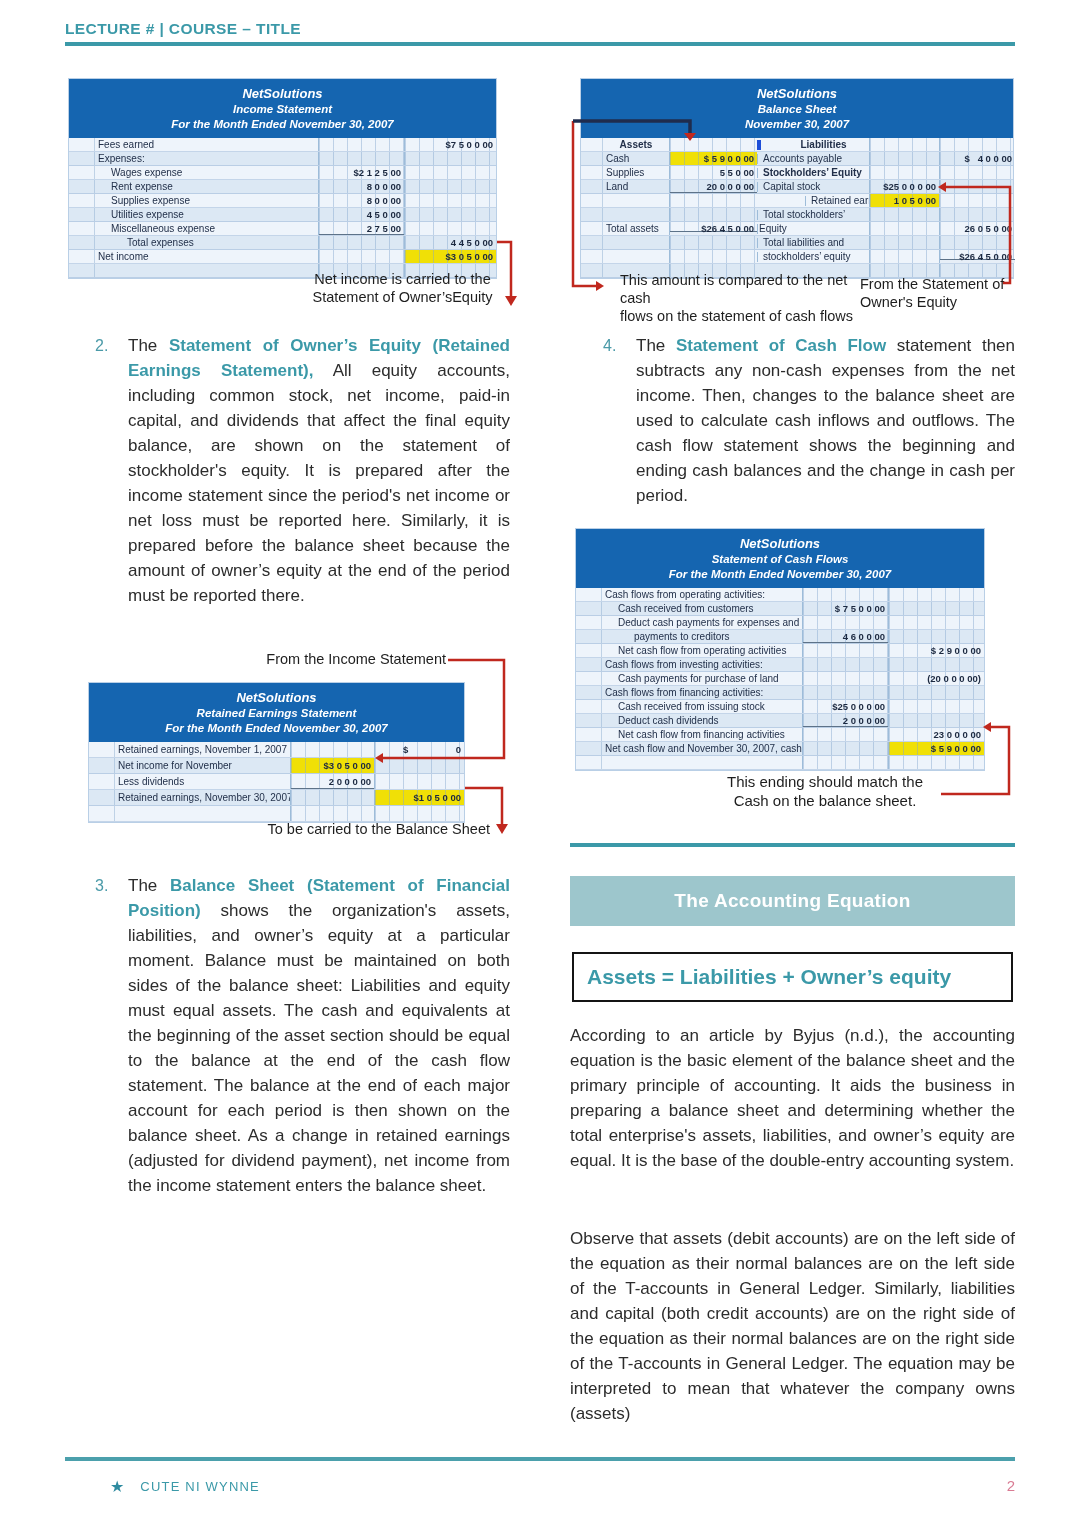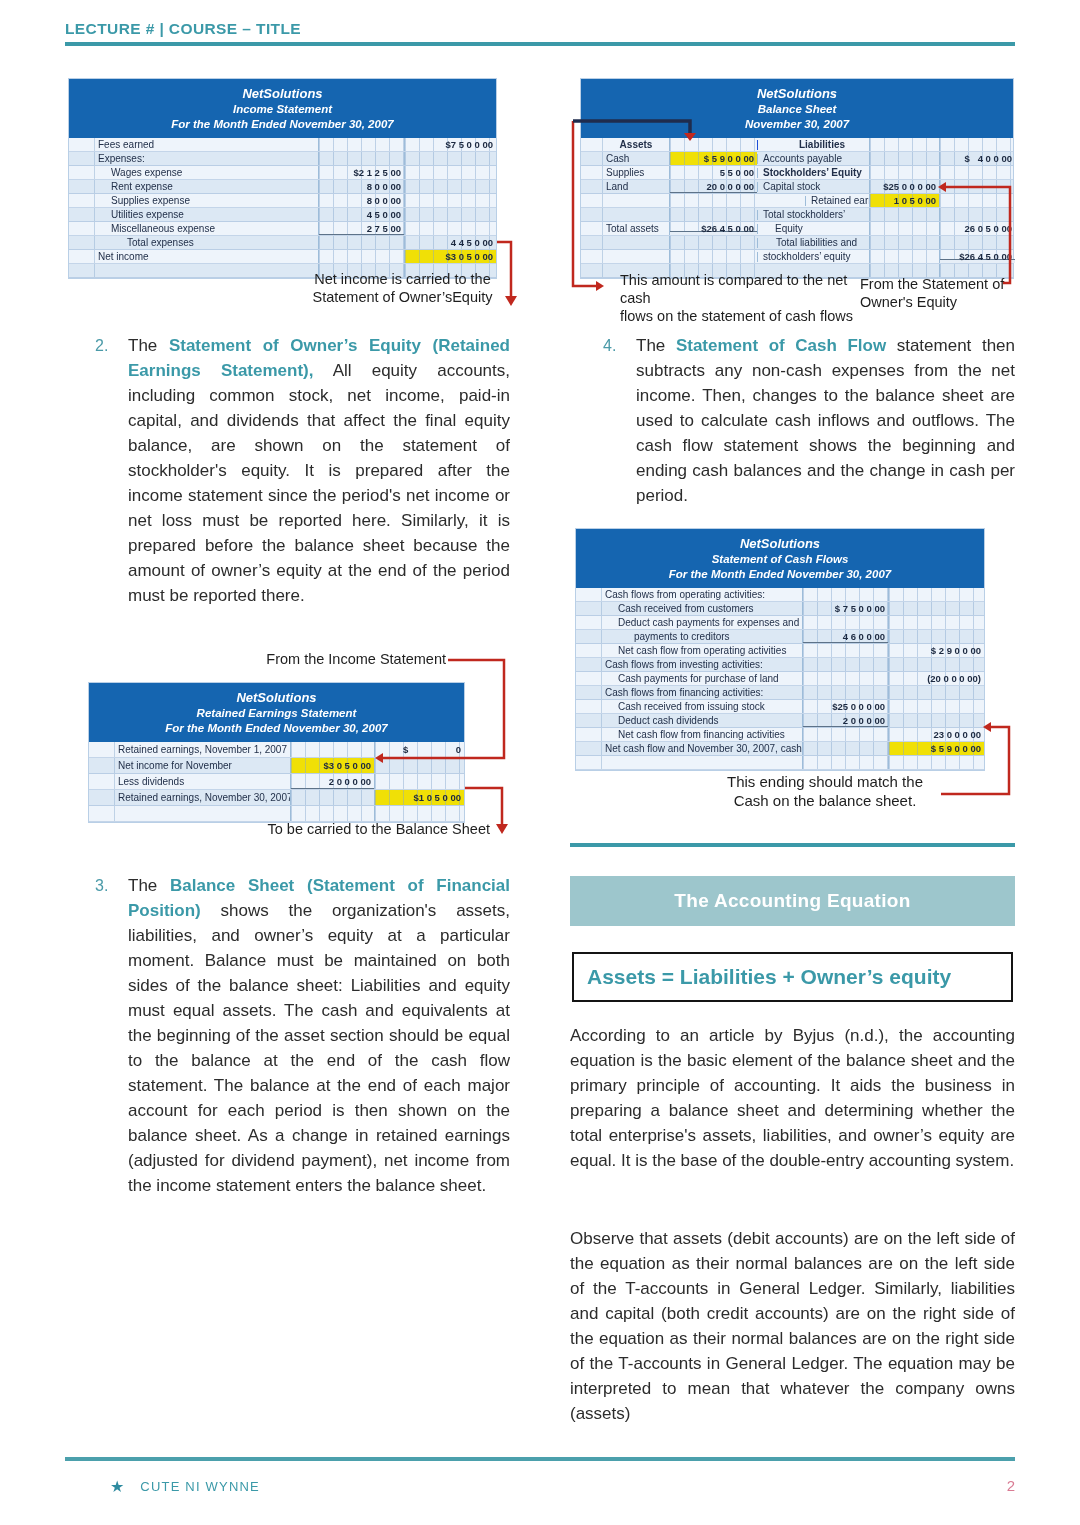--- a/index.html
+++ b/index.html
@@ -163,21 +163,21 @@
       <div class="lh1">NetSolutions</div>
       <div class="lh2">Balance Sheet</div>
       <div class="lh2">November 30, 2007</div>
     </div>
     <div class="lbody">
 
         <div class="lrow">
           <div class="gut"></div>
           <div class="lbl b ctr">Assets</div>
           <div class="amt"></div>
-          <div class="lbl b ctr" style="border-left:1px solid #1d4ed8;padding-left:17px;">Liabilities</div>
+          <div class="lbl b ctr" style="border-left:4px solid #1d4ed8;padding-left:17px;">Liabilities</div>
           <div class="amt"></div>
           <div class="amt"></div>
         </div>
 
         <div class="lrow">
           <div class="gut"></div>
           <div class="lbl">Cash</div>
           <div class="amt hl">$ 5 9 0 0 00</div>
           <div class="lbl" style="border-left:1px solid #9dbcd9;padding-left:5px;">Accounts payable</div>
           <div class="amt"></div>
@@ -217,30 +217,30 @@
           <div class="amt"></div>
           <div class="lbl" style="border-left:1px solid #9dbcd9;padding-left:5px;">Total stockholders’</div>
           <div class="amt"></div>
           <div class="amt"></div>
         </div>
 
         <div class="lrow">
           <div class="gut"></div>
           <div class="lbl">Total assets</div>
           <div class="amt dbl">$26 4 5 0 00</div>
-          <div class="lbl i1" style="border-left:1px solid #9dbcd9;padding-left:17px;">Equity</div>
+          <div class="lbl i1" style="border-left:1px solid #9dbcd9;padding-left:1px;">Equity</div>
           <div class="amt"></div>
           <div class="amt">26 0 5 0 00</div>
         </div>
 
         <div class="lrow">
           <div class="gut"></div>
           <div class="lbl"></div>
           <div class="amt"></div>
-          <div class="lbl" style="border-left:1px solid #9dbcd9;padding-left:18px;">Total liabilities and</div>
+          <div class="lbl" style="border-left:1px solid #9dbcd9;padding-left:5px;">Total liabilities and</div>
           <div class="amt"></div>
           <div class="amt"></div>
         </div>
 
         <div class="lrow">
           <div class="gut"></div>
           <div class="lbl"></div>
           <div class="amt"></div>
           <div class="lbl i1" style="border-left:1px solid #9dbcd9;padding-left:5px;">stockholders’ equity</div>
           <div class="amt"></div>

